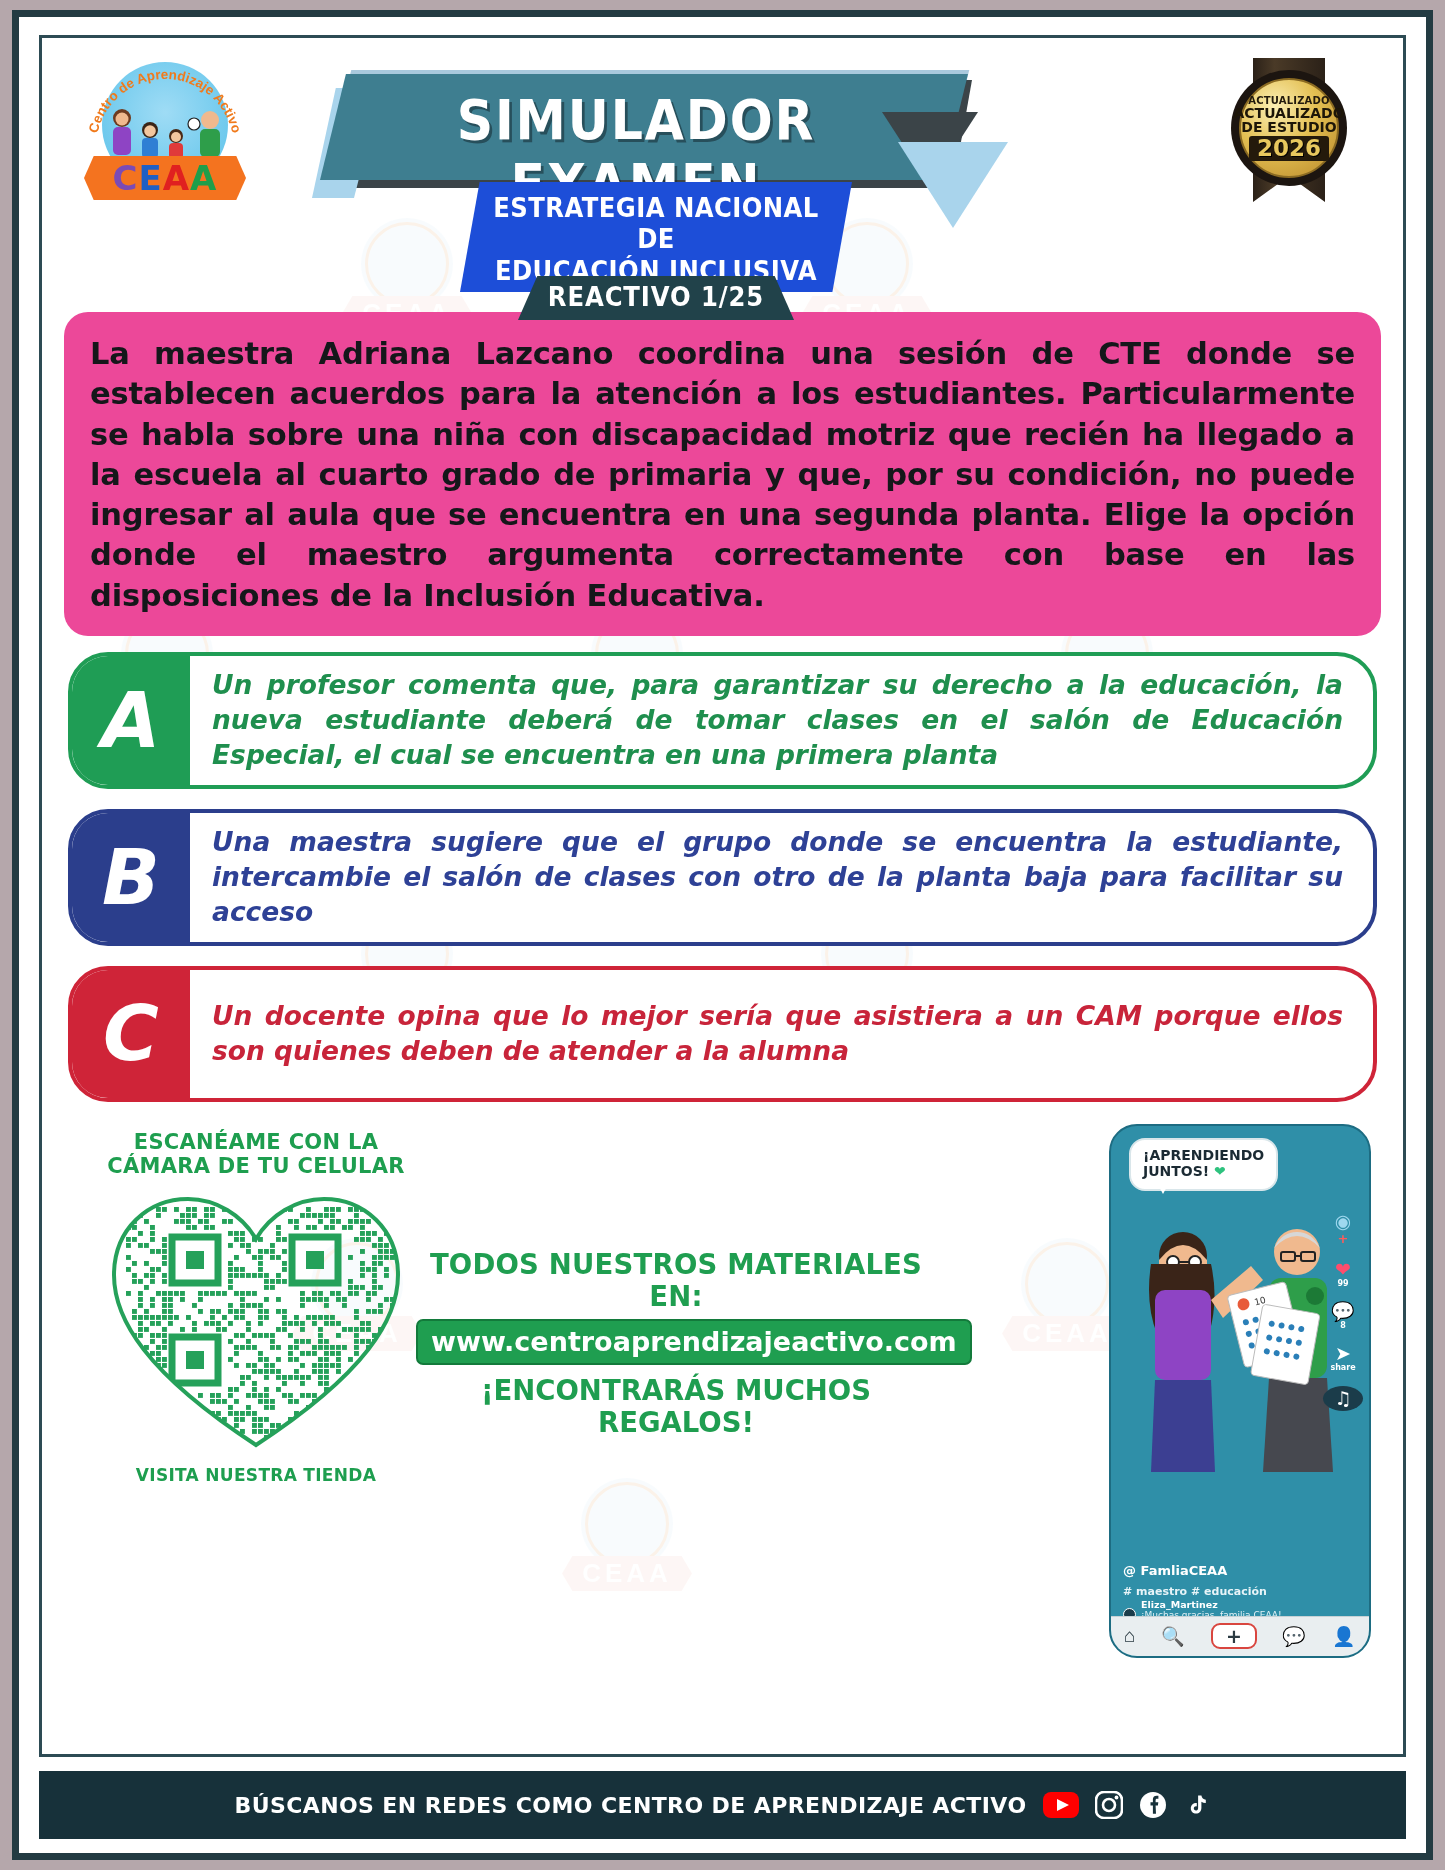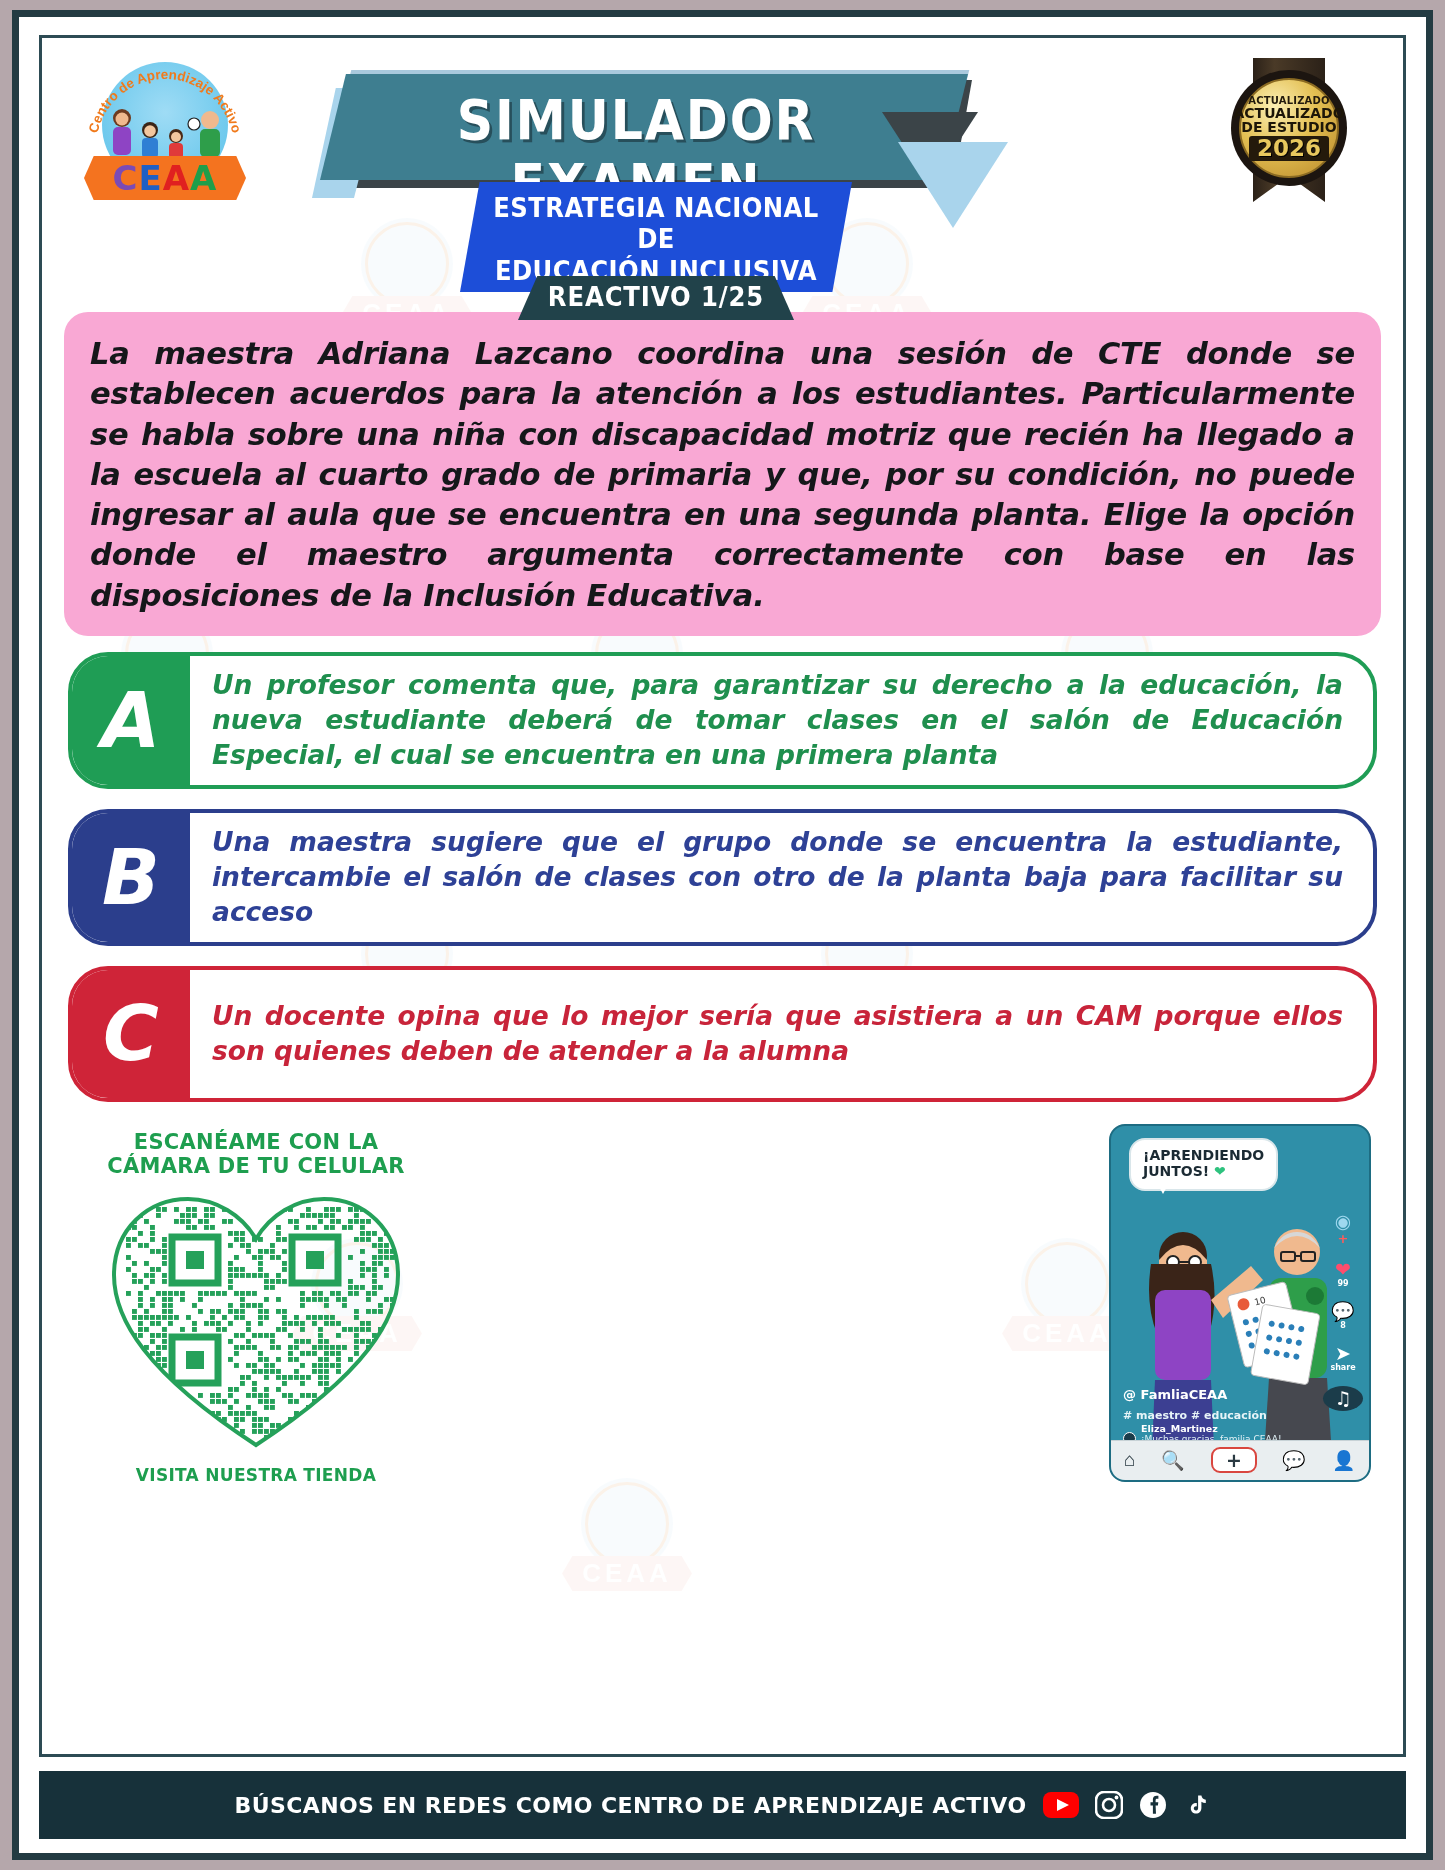--- a/index.html
+++ b/index.html
@@ -183,24 +183,23 @@
   .badge-l3 { font-size: 14px; font-weight: 900; color: #1d1608; line-height: 1.05; margin-bottom: 1px; font-family:"DejaVu Sans",sans-serif;}
   .badge-year {
     font-size: 23px; font-weight: 900; color: #e8c85e; font-family:"DejaVu Sans",sans-serif;
     background: #241a0b; padding: 0 8px; border-radius: 3px; line-height: 1.1;
     text-shadow: 1px 1px 0 #000;
   }
   
   .question {
     position: relative;
     margin: 4px 22px 0 22px;
-    background: #f9a8d4;
+    background: #ec4899;
     border-radius: 24px;
     padding: 22px 26px 20px 26px;
-    font-style: italic;
   }
   .question p {
     font-family: "DejaVu Sans", sans-serif;
     font-weight: bold;
     font-size: 30.5px;
     line-height: 1.32;
     color: #15171a;
     text-align: justify;
     text-justify: inter-word;
     letter-spacing: -.2px;
@@ -276,23 +275,23 @@
     border: 2px solid #137a3b;
   }
   .mid-l3 {
     margin-top: 9px;
     font-size: 27.5px; font-weight: 900; color: #1f9e50;
     font-family: "DejaVu Sans", sans-serif;
   }
   
   .phone {
     position: absolute; right: 6px; top: 2px;
-    width: 262px; height: 358px;
+    width: 262px; height: 534px;
     background: #2f8fa8;
-    border-radius: 16px;
+    border-radius: 28px;
     overflow: hidden;
     border: 2px solid #1d6c82;
   }
   .ph-bubble {
     position: absolute; left: 18px; top: 12px;
     background: #fff; border-radius: 16px;
     padding: 7px 12px 9px; 
     font-size: 14px; font-weight: 900; color: #1b2a33;
     font-family: "DejaVu Sans", sans-serif; line-height: 1.2;
     border: 2px solid #d9e6ea;
@@ -1182,20 +1181,25 @@
             <rect x="80" y="64" width="18" height="18"></rect>
             <rect x="186" y="50" width="46" height="46" fill="none" stroke="#25a15a" stroke-width="7"></rect>
             <rect x="200" y="64" width="18" height="18"></rect>
             <rect x="66" y="150" width="46" height="46" fill="none" stroke="#25a15a" stroke-width="7"></rect>
             <rect x="80" y="164" width="18" height="18"></rect>
           </g>
         </svg>
         <div class="qr-foot">VISITA NUESTRA TIENDA</div>
       </div>
 
+      <div class="mid-block">
+        <div class="mid-l1">TODOS NUESTROS MATERIALES EN:</div>
+        <div class="mid-url">www.centroaprendizajeactivo.com</div>
+        <div class="mid-l3">¡ENCONTRARÁS MUCHOS REGALOS!</div>
+      </div>
 
       <div class="phone">
         <div class="ph-bubble">
           <span>¡APRENDIENDO</span><br>
           <span>JUNTOS!</span>
           <span class="ph-heart">❤</span>
         </div>
 
         <svg width="262" height="300" viewBox="0 0 262 300" style="position:absolute;left:0;top:78px;">
 

